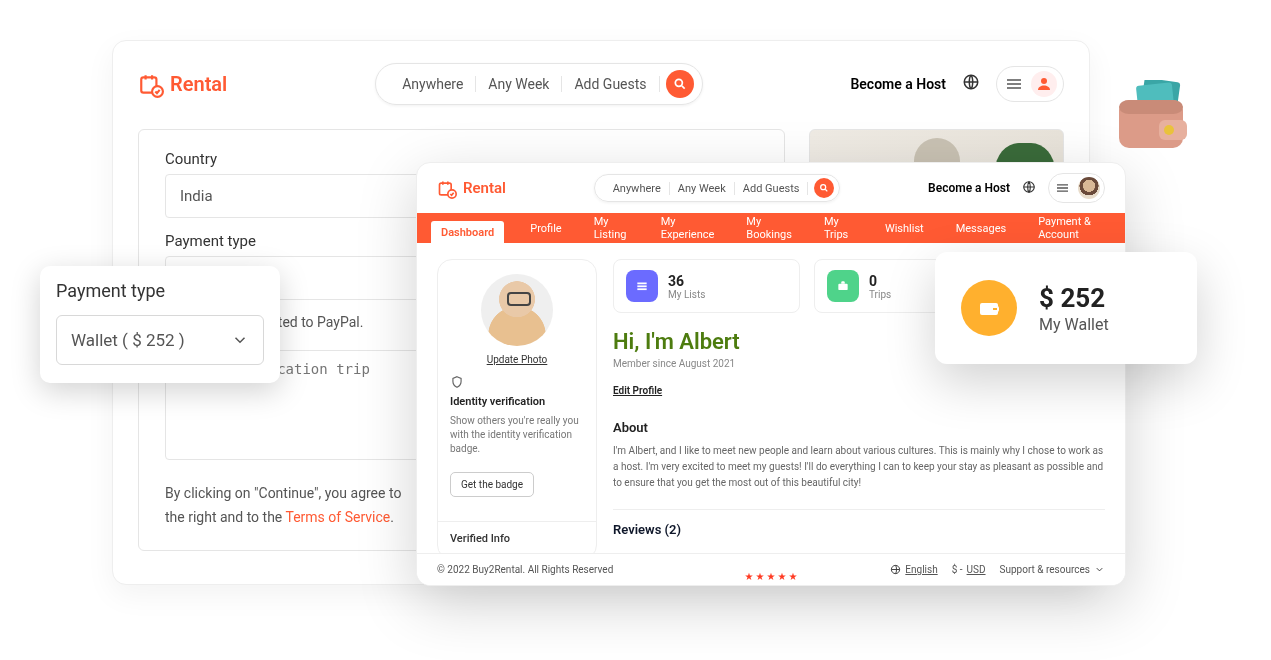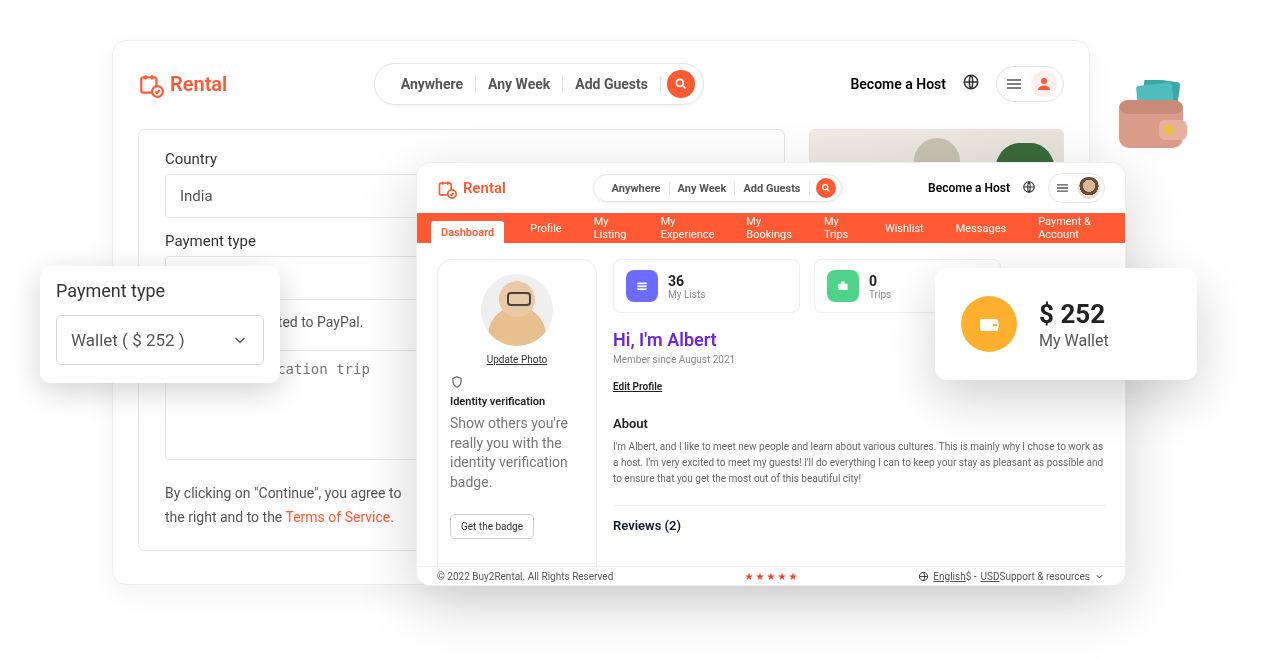--- a/index.html
+++ b/index.html
@@ -52,21 +52,20 @@
     border-radius: 999px;
     padding: 6px 8px 6px 14px;
     gap: 0;
     box-shadow: 0 1px 3px rgba(0,0,0,0.06);
   }
   .search-seg {
     font-size: 14px;
     color: #555;
     padding: 0 12px;
     border-right: 1px solid #e5e5e5;
-    font-weight: bold;
   }
   .search-seg:last-of-type { border-right: none; }
   .search-btn {
     width: 28px;
     height: 28px;
     border-radius: 50%;
     background: #ff5a33;
     display: flex;
     align-items: center;
     justify-content: center;
@@ -306,21 +305,21 @@
   .update-photo {
     display: block;
     text-align: center;
     font-size: 10px;
     color: #333;
     text-decoration: underline;
     margin-bottom: 10px;
   }
   .shield-ico { width: 14px; height: 14px; margin-bottom: 6px; display:block;}
   .pc-h { font-weight:600; color:#222; font-size:11px; margin-bottom:6px;}
-  .pc-txt { font-size:14px; color:#777; line-height:1.4; margin-bottom:22px;}
+  .pc-txt { font-size:10px; color:#777; line-height:1.4; margin-bottom:16px;}
   .badge-btn {
     display:inline-block;
     border:1px solid #ccc;
     border-radius:5px;
     padding:6px 10px;
     font-size:10px;
     color:#333;
     margin-bottom:14px;
   }
   .pc-divider { border-top:1px solid #eee; margin: 10px -12px; }
@@ -340,56 +339,56 @@
   .stat-ico {
     width:32px;height:32px;border-radius:8px;
     display:flex;align-items:center;justify-content:center;
   }
   .stat-ico.blue { background:#6b6bff; }
   .stat-ico.green { background:#4fd38a; }
   .stat-ico svg { width:14px;height:14px; }
   .stat-num { font-weight:700; font-size:14px; color:#222;}
   .stat-lbl { font-size:10px; color:#888;}
 
-  .greet { font-size:18px; font-weight:600; color:#6d28d9; margin-bottom:4px;}
+  .greet { font-size:22px; font-weight:600; color:#4d7c0f; margin-bottom:4px;}
   .member { font-size:10px; color:#888; margin-bottom:10px;}
   .editp { font-size:10px; color:#222; text-decoration:underline; font-weight:600;}
   .about-h { font-size:13px; font-weight:600; color:#222; margin:22px 0 8px;}
   .about-p { font-size:10px; color:#666; line-height:1.6;}
   .rev-divider { border-top:1px solid #eee; margin:18px 0 12px;}
   .rev-h { font-size:13px; font-weight:600; color:#0f172a;}
 
   .fc-footer {
     position:absolute;
     bottom:0;left:0;right:0;
-    height:19px;
+    height:32px;
     border-top:1px solid #eee;
     display:flex;
     align-items:center;
     justify-content:space-between;
     padding:0 20px;
     font-size:10px;
     color:#555;
     background:#fff;
   }
-  .fc-footer .right { display:flex; align-items:center; }
+  .fc-footer .right { display:flex; align-items:center; gap:14px;}
   .fc-footer .right span { display:flex; align-items:center; gap:4px;}
   .fc-footer svg { width:11px;height:11px;}
   .fc-footer .und { text-decoration:underline;}
   .fc-stars {
     position:absolute; bottom:3px; left:50%; transform:translateX(-50%);
     display:flex; gap:2px;
   }
   .fc-stars span { color:#ff3a22; font-size:10px;}
 
   
   .wallet-card {
     position:absolute;
     left: 935px;
-    top: 268px;
+    top: 252px;
     width: 262px;
     height: 112px;
     background:#fff;
     border-radius:12px;
     box-shadow: 0 18px 50px rgba(0,0,0,0.18);
     display:flex;
     align-items:center;
     gap:22px;
     padding:0 26px;
     z-index:6;

